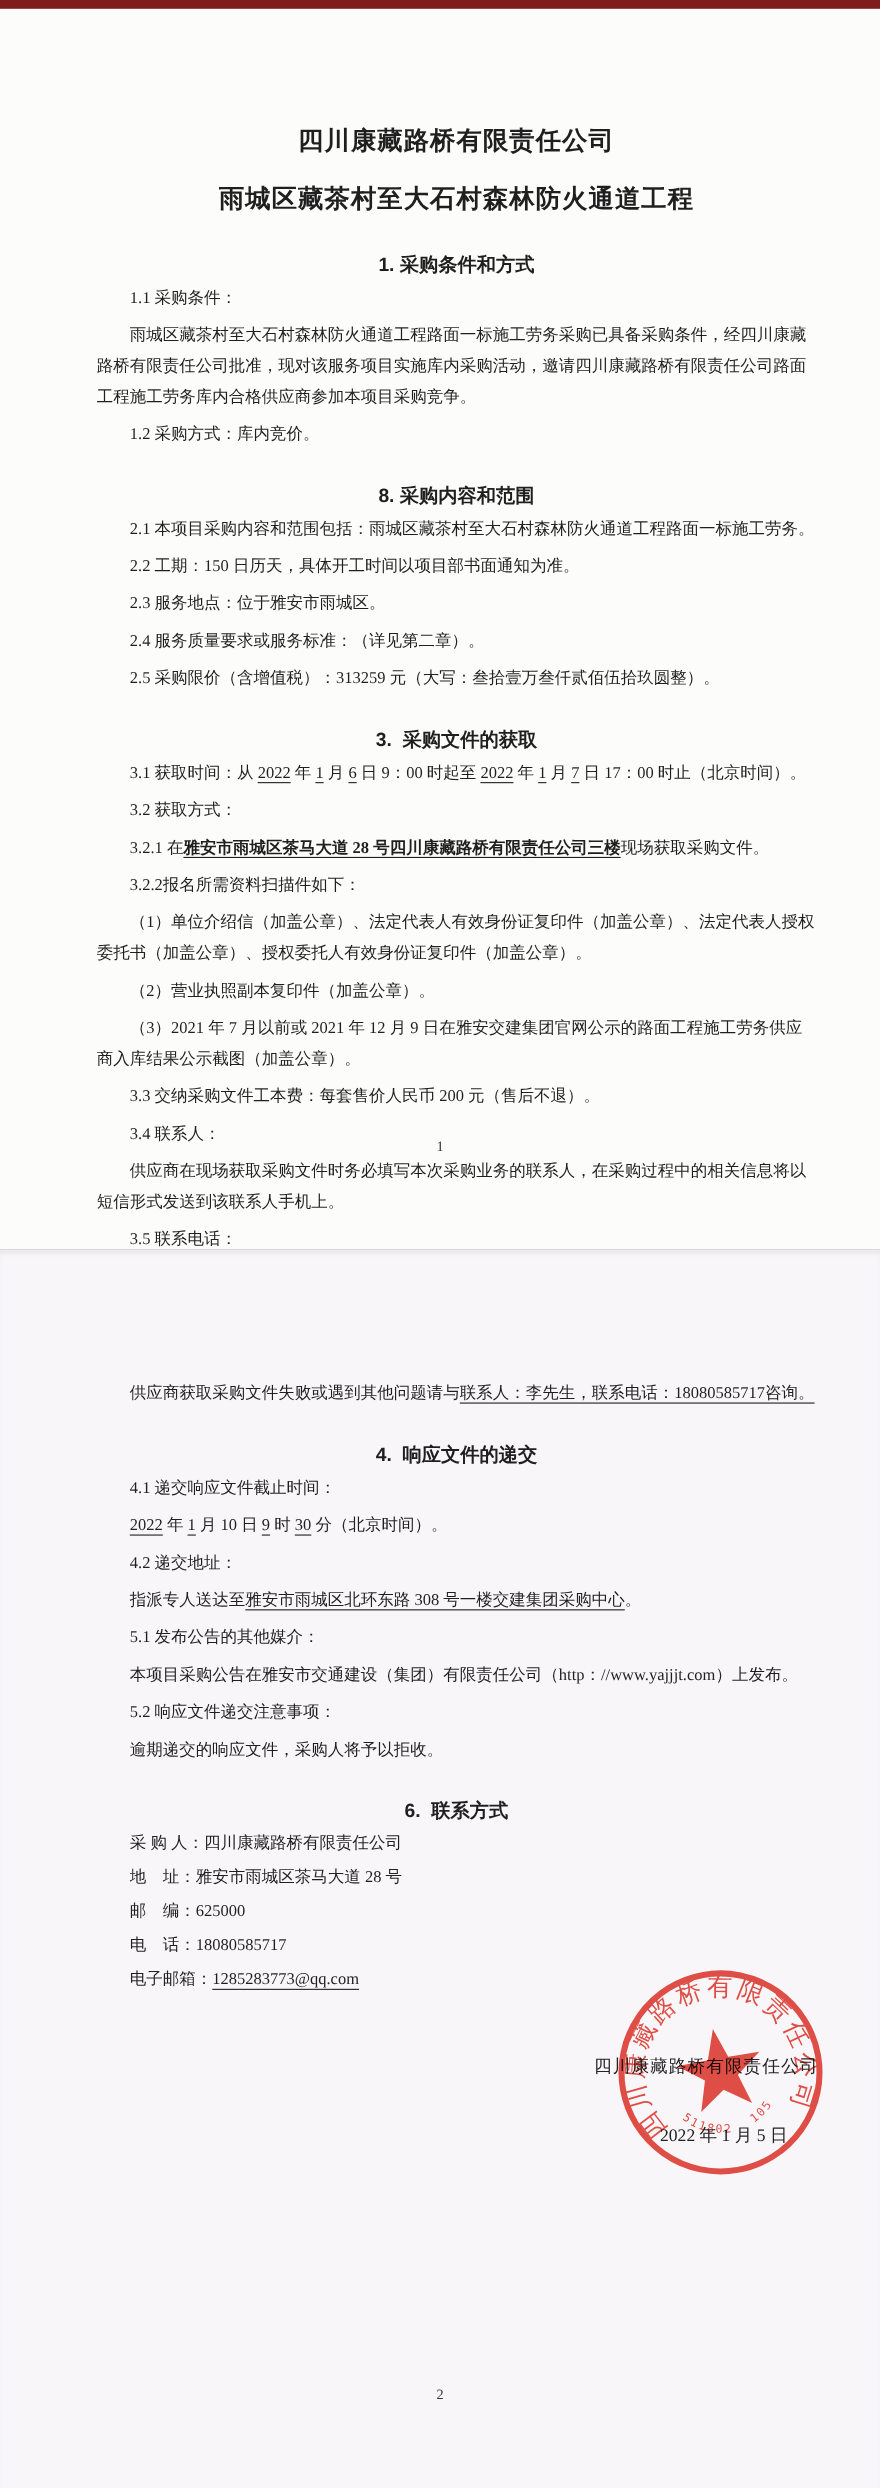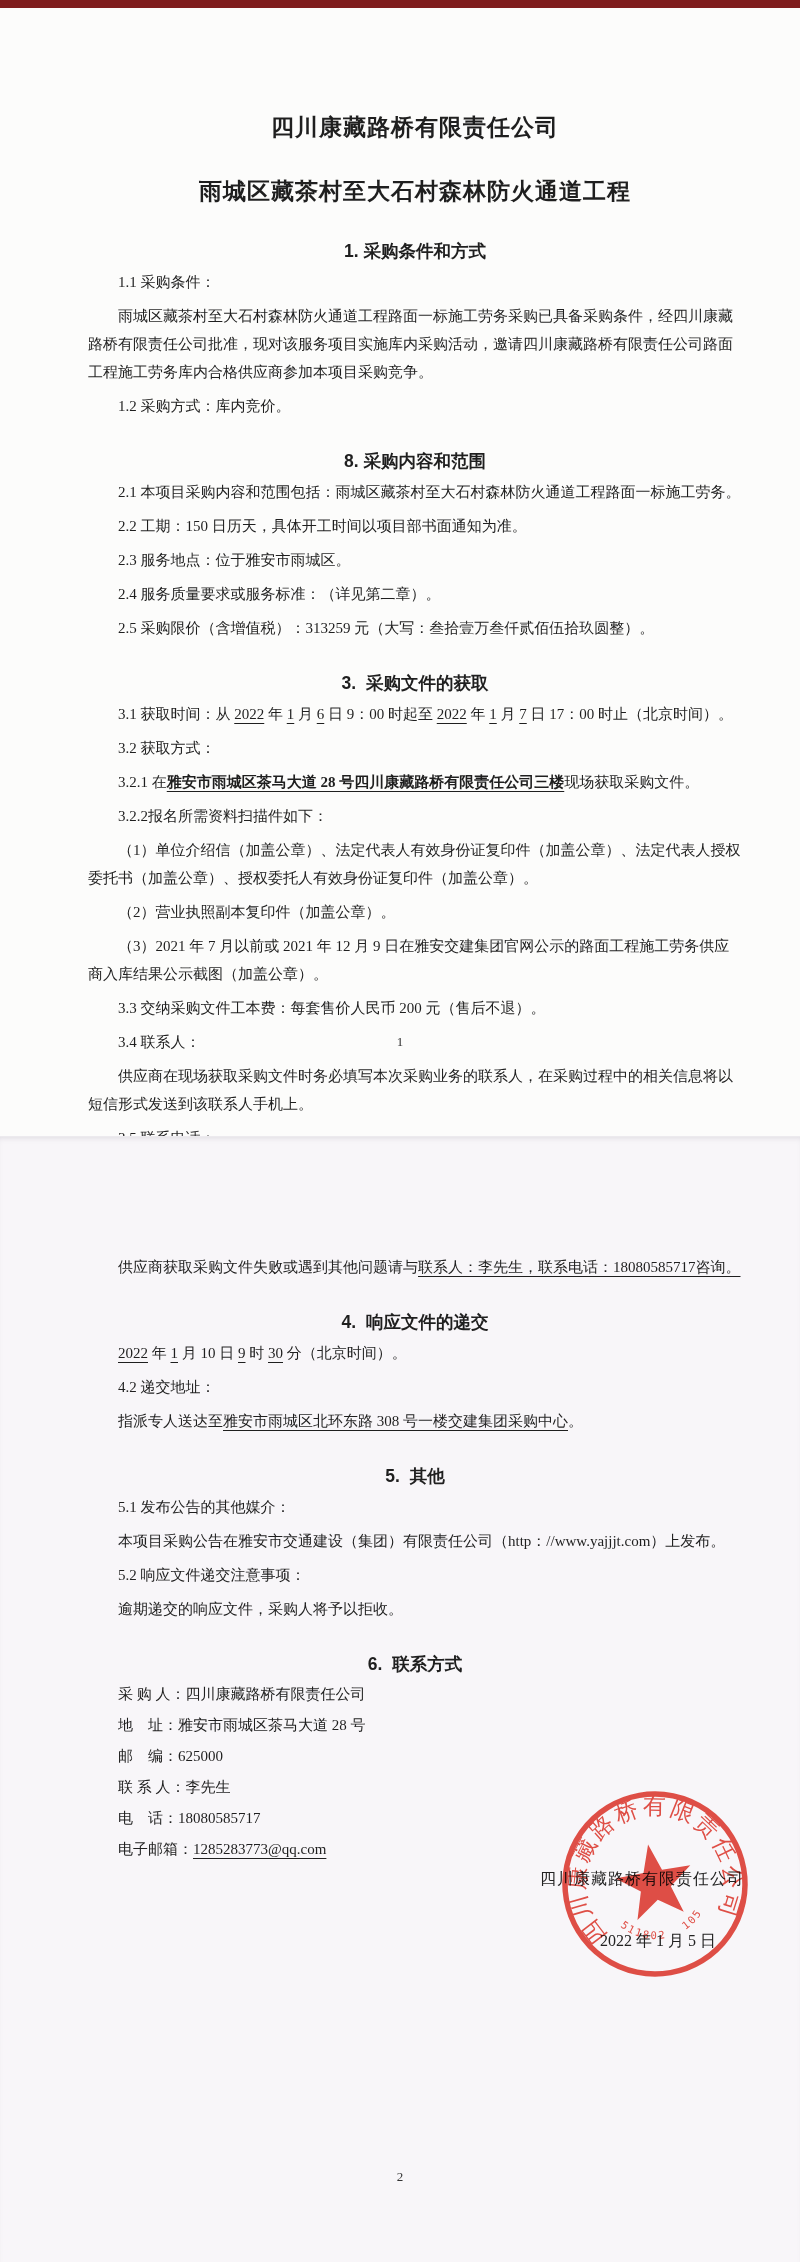--- a/index.html
+++ b/index.html
@@ -7,21 +7,21 @@
   .scan{position:relative;width:800px;height:2262px;background:#7f1d1d;overflow:hidden;}
 
   .page{position:absolute;left:0;width:800px;box-sizing:border-box;}
   .page1{top:8px;height:1128px;background:#fcfcfb;padding:0 58px 0 88px;}
   .page2{top:1136px;height:1432px;background:#f8f6f9;border-top:1px solid #eceaee;
          box-shadow:inset 0 4px 6px -4px rgba(120,110,130,.25);padding:0 58px 0 88px;}
 
   .title{font-family:"Liberation Sans","DejaVu Sans",sans-serif;font-weight:bold;
          text-align:center;font-size:23px;letter-spacing:1px;line-height:26px;margin:0;}
   .t1{padding-top:106px;}
-  .t2{margin-top:38px;}
+  .t2{margin-top:27px;}
   .t3{margin-top:27px;}
 
   .h{font-family:"Liberation Sans","DejaVu Sans",sans-serif;font-weight:bold;
      font-size:17.5px;line-height:22px;margin:30px 0 4px 0;white-space:pre-wrap;text-align:center;}
   .h.first{margin-top:36px;}
 
   .p{font-size:15px;line-height:28px;margin:6px 0 0 0;text-indent:2em;white-space:pre-wrap;}
   .u{text-decoration:underline;text-underline-offset:4px;}
   .b{font-weight:bold;}
 
@@ -75,35 +75,34 @@
     <div class="p">供应商在现场获取采购文件时务必填写本次采购业务的联系人，在采购过程中的相关信息将以短信形式发送到该联系人手机上。</div>
     <div class="p">3.5 联系电话：</div>
 
     <div class="pagenum pagenum1">1</div>
   </div>
 
   <div class="page page2">
     <div class="p contact-note"><span>供应商获取采购文件失败或遇到其他问题请与</span><span class="u">联系人：李先生，联系电话：18080585717咨询。</span></div>
 
     <div class="h">4.  响应文件的递交</div>
+    <div class="p">4.1 递交响应文件截止时间：</div>
     <div class="p"><span class="u">2022</span><span> 年 </span><span class="u">1</span><span> 月 10 日 </span><span class="u">9</span><span> 时 </span><span class="u">30</span><span> 分（北京时间）。</span></div>
     <div class="p">4.2 递交地址：</div>
     <div class="p"><span>指派专人送达至</span><span class="u">雅安市雨城区北环东路 308 号一楼交建集团采购中心</span><span>。</span></div>
 
-    <div class="h">5.  其他</div>
     <div class="p">5.1 发布公告的其他媒介：</div>
     <div class="p">本项目采购公告在雅安市交通建设（集团）有限责任公司（http：//www.yajjjt.com）上发布。</div>
     <div class="p">5.2 响应文件递交注意事项：</div>
     <div class="p">逾期递交的响应文件，采购人将予以拒收。</div>
 
     <div class="h">6.  联系方式</div>
     <div class="c-row"><span class="c-label">采 购 人：</span><span class="c-val">四川康藏路桥有限责任公司</span></div>
     <div class="c-row"><span class="c-label">地    址：</span><span class="c-val">雅安市雨城区茶马大道 28 号</span></div>
     <div class="c-row"><span class="c-label">邮    编：</span><span class="c-val">625000</span></div>
-    <div class="c-row"><span class="c-label">联 系 人：</span><span class="c-val">李先生</span></div>
     <div class="c-row"><span class="c-label">电    话：</span><span class="c-val">18080585717</span></div>
     <div class="c-row"><span class="c-label">电子邮箱：</span><span class="c-val u">1285283773@qq.com</span></div>
 
     <div class="signature">四川康藏路桥有限责任公司</div>
     <div class="sign-date">2022 年 1 月 5 日</div>
 
     <svg class="seal" viewBox="0 0 194 194">
       <circle cx="97" cy="97" r="90" fill="none" stroke="#e02a1e" stroke-width="5.5"></circle>
       <polygon fill="#e02a1e" points="97,57 106.4,84.1 135,84.6 112.2,101.9 120.5,129.4 97,113 73.5,129.4 81.8,101.9 59,84.6 87.6,84.1"></polygon>
       <defs>

